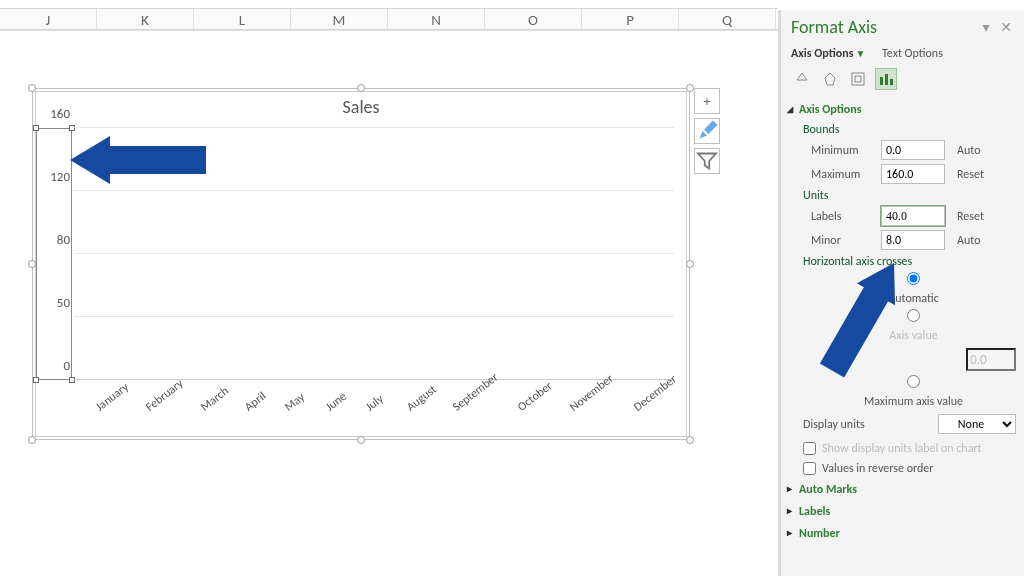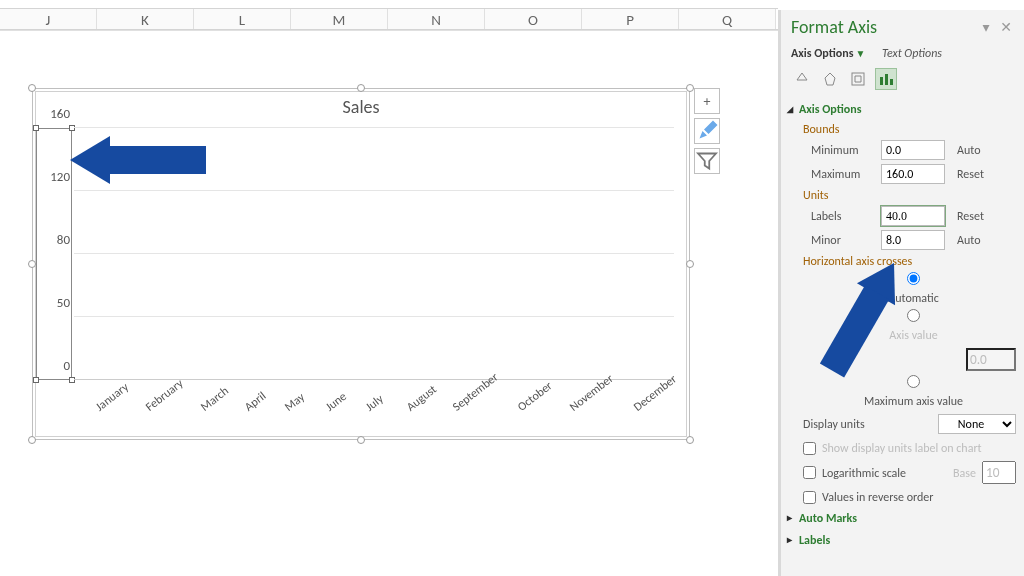--- a/index.html
+++ b/index.html
@@ -57,31 +57,31 @@
 
   
   .pane { position:absolute; top:10px; right:0; bottom:0; width:246px;
           border-left:3px solid #d9d9d9; background:#f3f3f3; font-size:12px; color:#555; }
   .pane-title-row{display:flex;align-items:center;justify-content:space-between;padding:6px 8px 4px 10px;}
   .pane-title { color:#2e7d32; font-size:18px; font-weight:500;}
   .pane-winbtn { color:#999; font-size:14px; padding:0 4px; cursor:default;}
   .tabs-row { padding:4px 10px 6px; font-size:12px; }
   .tabs-row span:first-child{ font-weight:600; color:#3a3a3a;}
   .tabs-row .chev{ color:#2e7d32; font-size:10px; margin-left:2px;}
-  .tabs-row .txtopt{ margin-left:14px; color:#555;font-style:italic;}
+  .tabs-row .txtopt{ margin-left:14px; color:#555;}
   .icon-row{ display:flex; gap:6px; padding:2px 10px 8px; }
   .icon-btn{ width:22px; height:22px; border:1px solid transparent; display:flex;
              align-items:center;justify-content:center;}
   .icon-btn.active{ background:#cfe3cf; border-color:#9cc29c;}
   .icon-btn svg{width:16px;height:16px;}
 
   .section-head{ color:#2e7d32; font-weight:600; padding:4px 10px 4px 18px; position:relative;}
   .section-head:before{content:"◢"; font-size:8px; color:#2b2b2b; position:absolute; left:6px; top:6px;}
   .section-head.collapsed:before{content:"▸"; font-size:10px; top:4px;}
-  .sub-head{ padding:2px 10px 2px 22px; font-size:12px; color:#a16207;}
+  .sub-head{ padding:2px 10px 2px 22px; font-size:12px; color:#14532d;}
   .form-row{ display:flex; align-items:center; padding:2px 8px 2px 30px; gap:6px;}
   .form-row .lbl{ width:64px;}
   .form-row input[type=text]{ width:64px; height:20px; border:1px solid #bbb; font-size:12px;
                                padding:1px 4px; background:#fff;}
   .form-row .aux{ margin-left:6px; font-size:12px; color:#555;}
   .chk-row{ display:flex; align-items:center; gap:6px; padding:3px 8px 3px 22px;}
   .chk-row input[type=checkbox]{margin:0;}
   .radio-row{ display:flex; align-items:center; gap:6px; padding:2px 8px 2px 30px;flex-direction:column;}
   .radio-row input[type=radio]{margin:0;}
   .disabled{ color:#bdbdbd;}
@@ -301,29 +301,24 @@
   <div class="du-row">
     <span>Display units</span>
     <select style="margin-left:auto;"><option>None</option></select>
   </div>
   <div class="chk-row disabled">
       <input type="checkbox" style="">
       <span>Show display units label on chart</span>
     </div>
   <div class="chk-row">
       <input type="checkbox" style="">
-      <span>Logarithmic scale</span>
-    <span class="disabled" style="margin-left:auto;">Base</span>
-    <input type="text" class="disabled" style="width: 34px;" value="10">
-    </div>
-  <div class="chk-row">
-      <input type="checkbox" style="">
       <span>Values in reverse order</span>
     </div>
 
   <div class="section-head collapsed">Auto Marks</div>
   <div class="section-head collapsed">Labels</div>
+  <div class="section-head collapsed">Number</div>
 </div>
 
 <div class="arrow2" style="top:255px; left:804px; width:120px; height:120px; transform:rotate(30deg);">
   <div class="head" style="left:38px; top:0;"></div>
   <div class="shaft" style="left:46px; top:34px; width:28px; height:90px;"></div>
 </div>
 
 </body></html>

